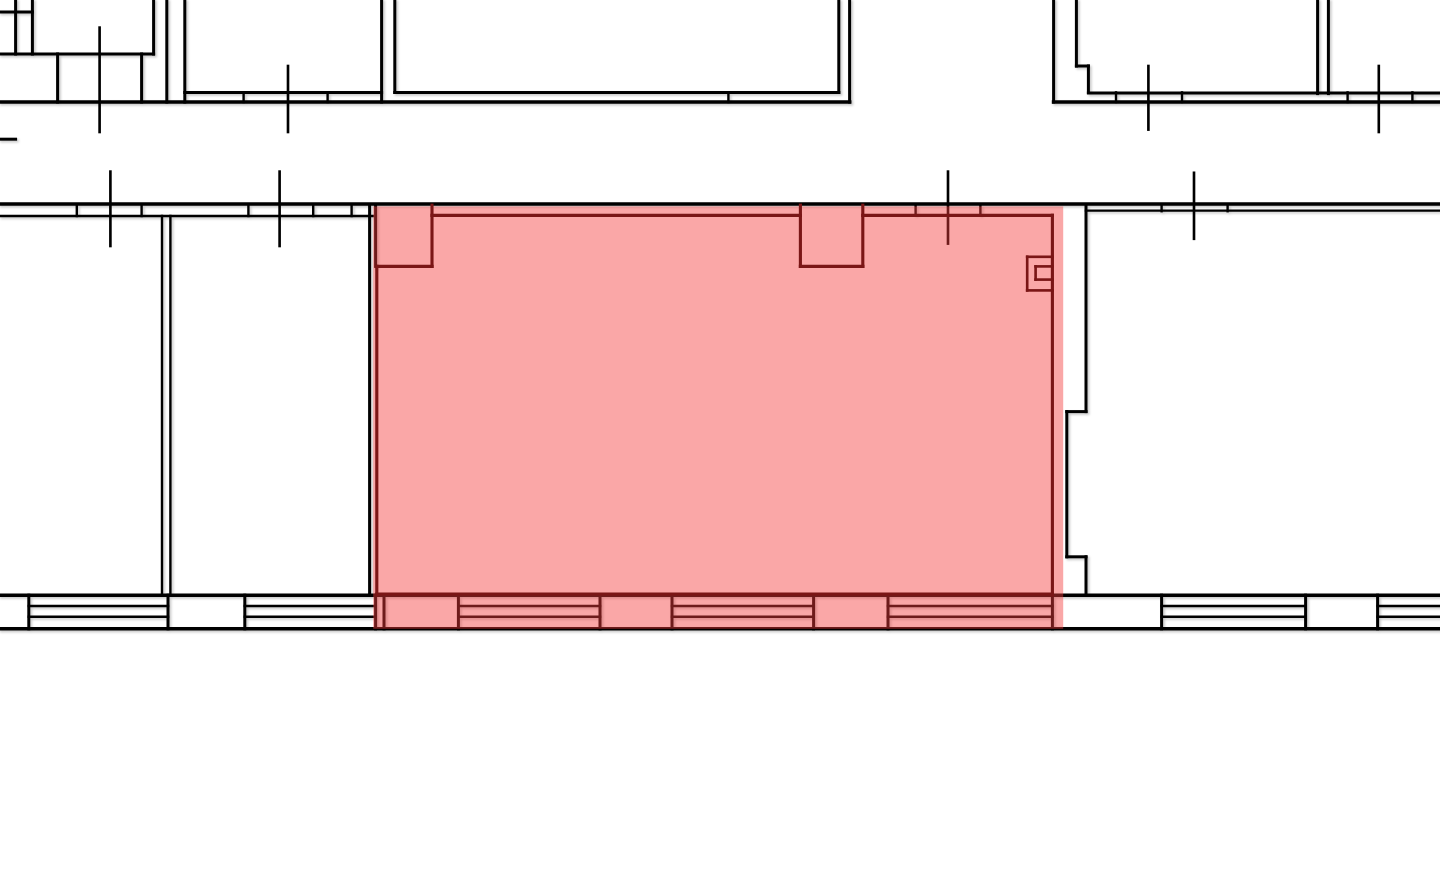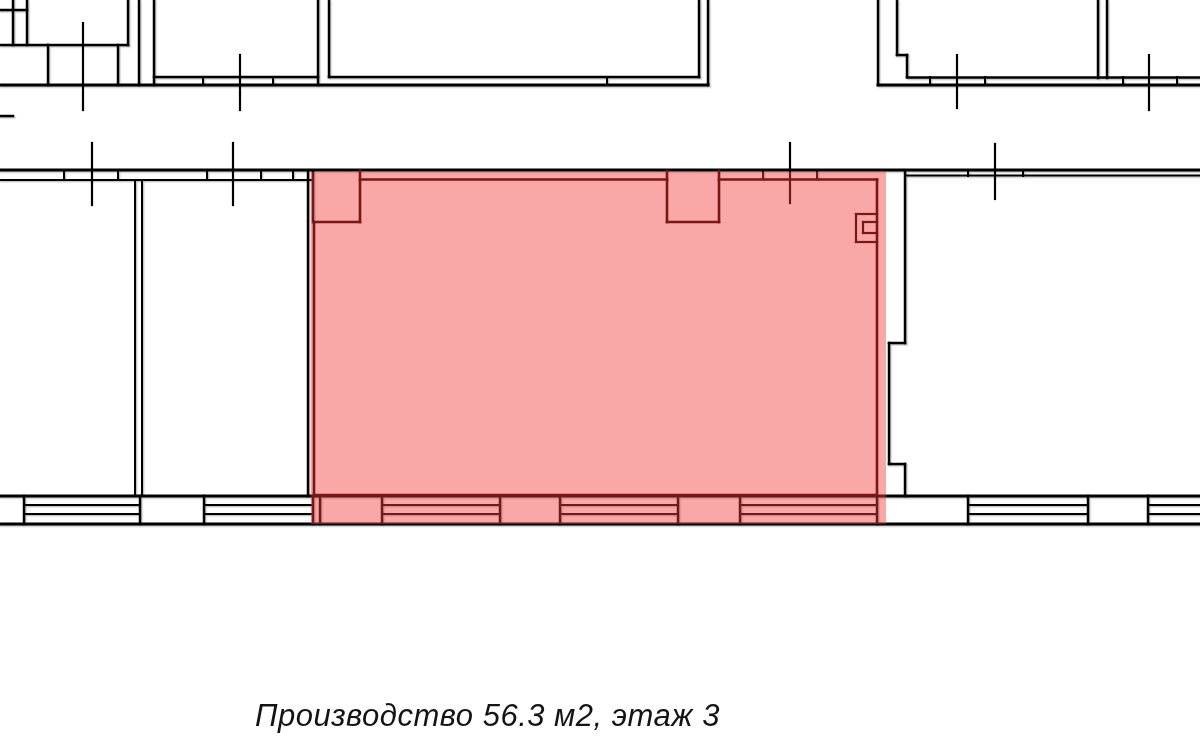--- a/index.html
+++ b/index.html
@@ -141,14 +141,13 @@
       </g>
       <g>
         <line x1="856" y1="214" x2="856" y2="242" stroke="#7a1616" stroke-width="2.2" stroke-linecap="square"></line>
         <line x1="856" y1="214" x2="877" y2="214" stroke="#7a1616" stroke-width="2.2" stroke-linecap="square"></line>
         <line x1="856" y1="242" x2="877" y2="242" stroke="#7a1616" stroke-width="2.2" stroke-linecap="square"></line>
         <line x1="863" y1="222" x2="863" y2="233" stroke="#7a1616" stroke-width="2.2" stroke-linecap="square"></line>
         <line x1="863" y1="222" x2="877" y2="222" stroke="#7a1616" stroke-width="2.2" stroke-linecap="square"></line>
         <line x1="863" y1="233" x2="877" y2="233" stroke="#7a1616" stroke-width="2.2" stroke-linecap="square"></line>
       </g>
     </svg>
-  <div class="caption" style="color: rgb(20, 20, 20);">Производство 56.3 м2, этаж 3</div>
 </div>
 
 </body></html>

